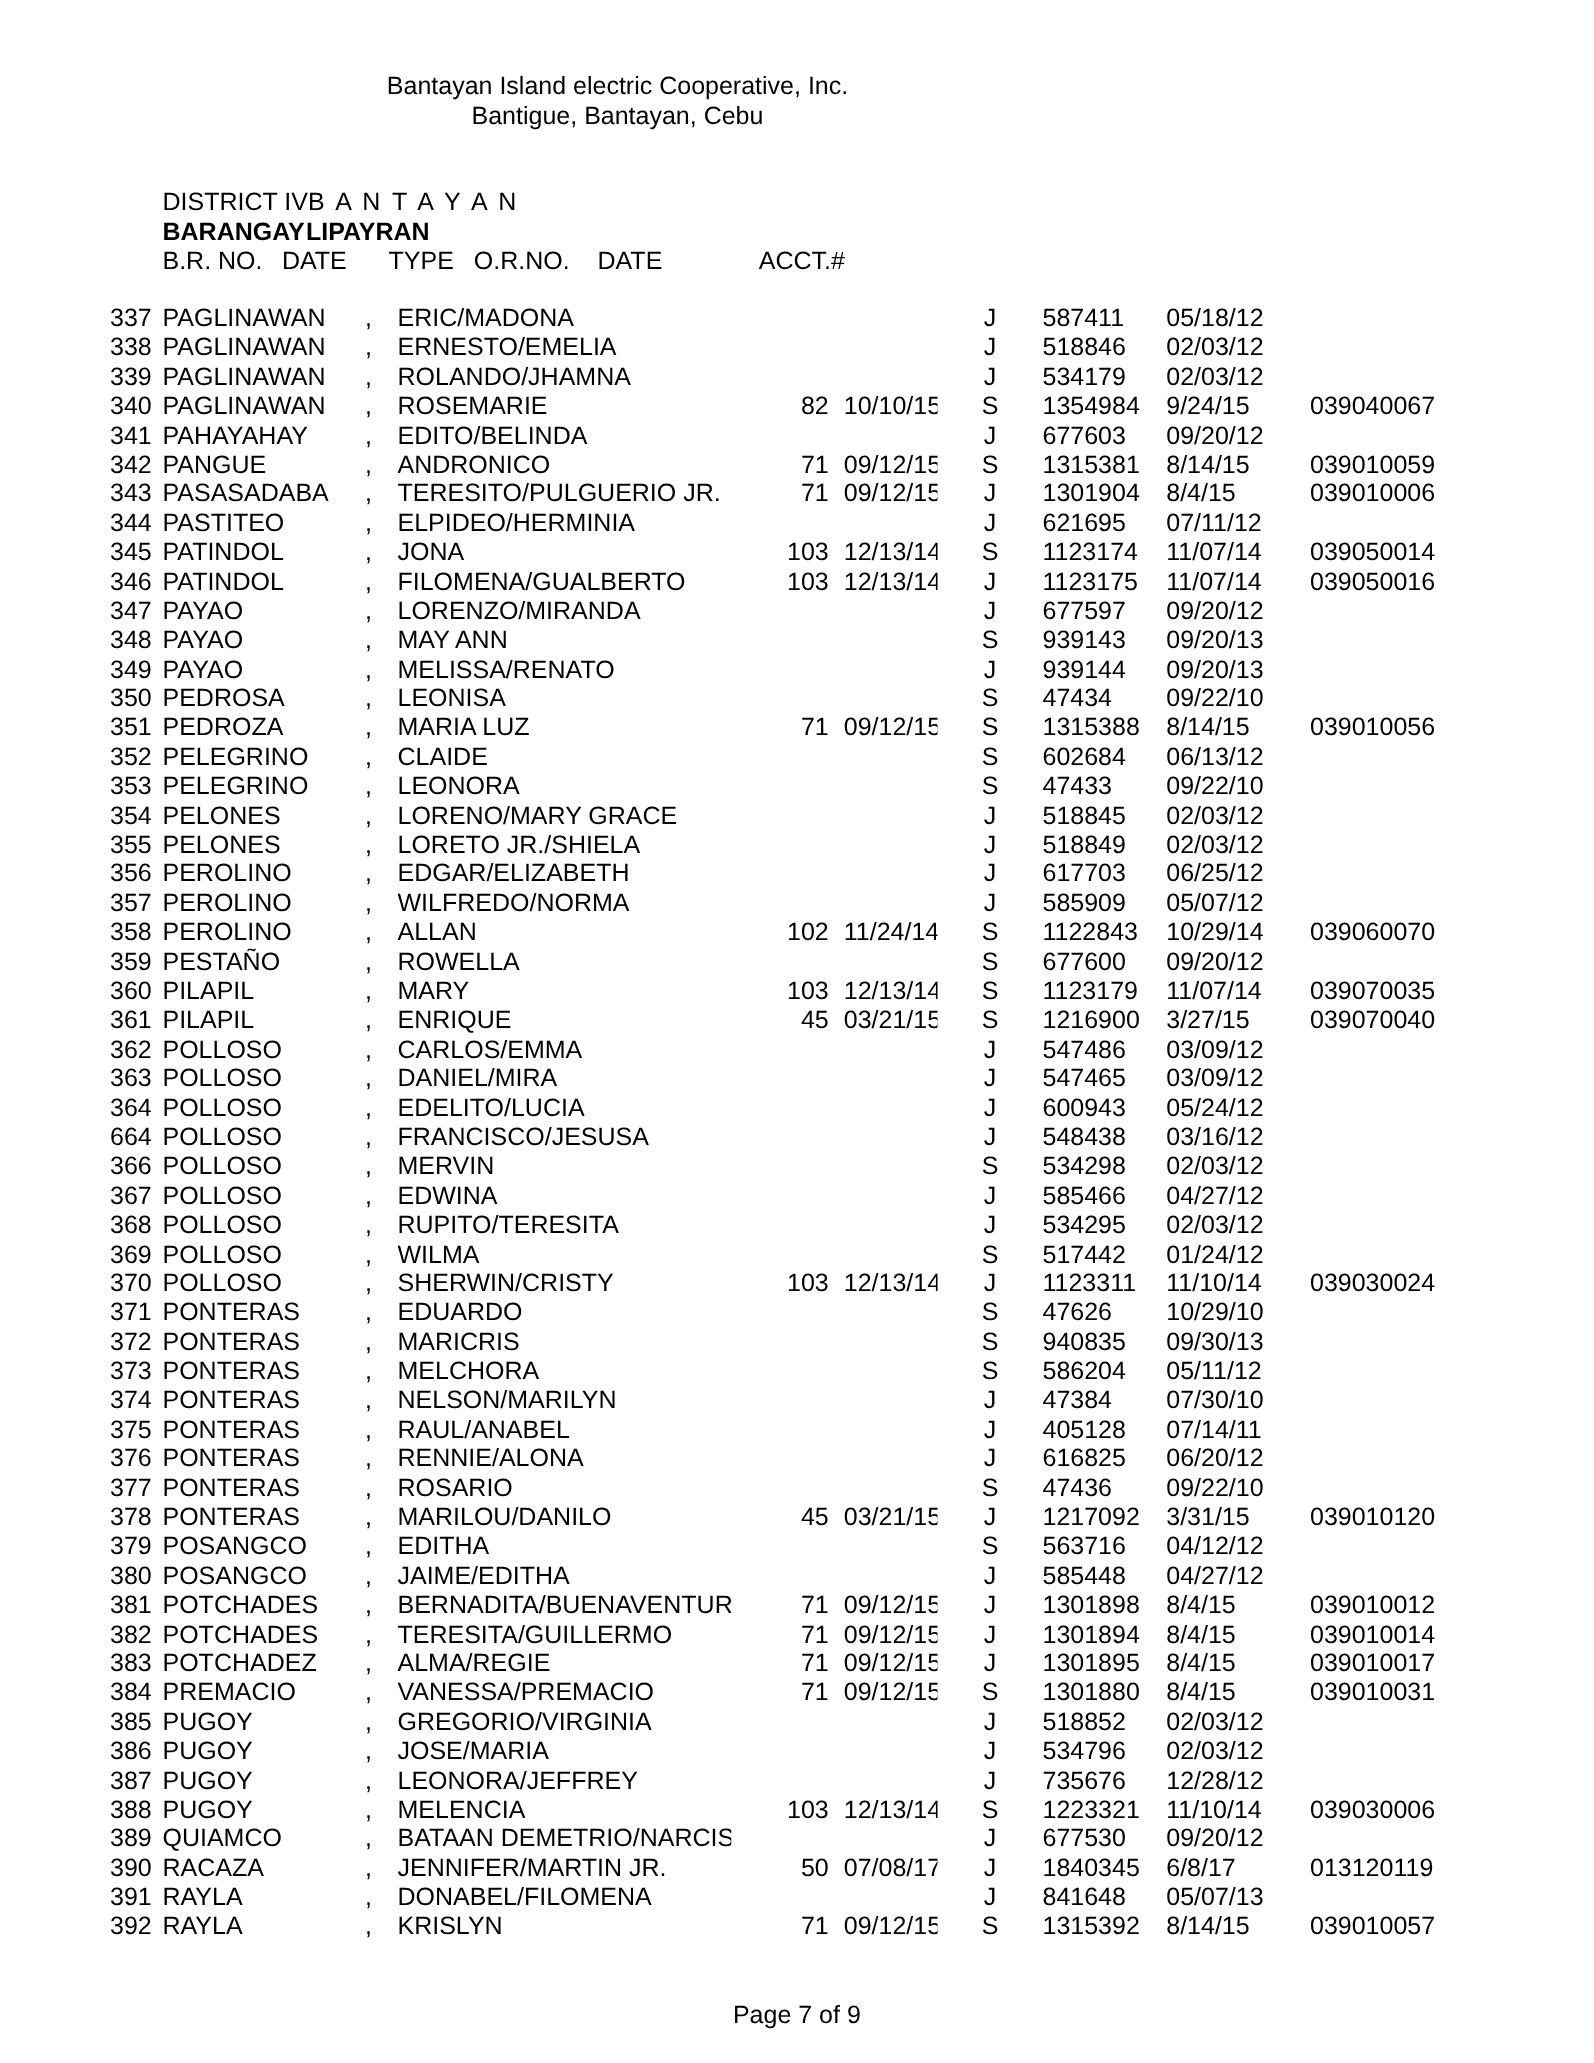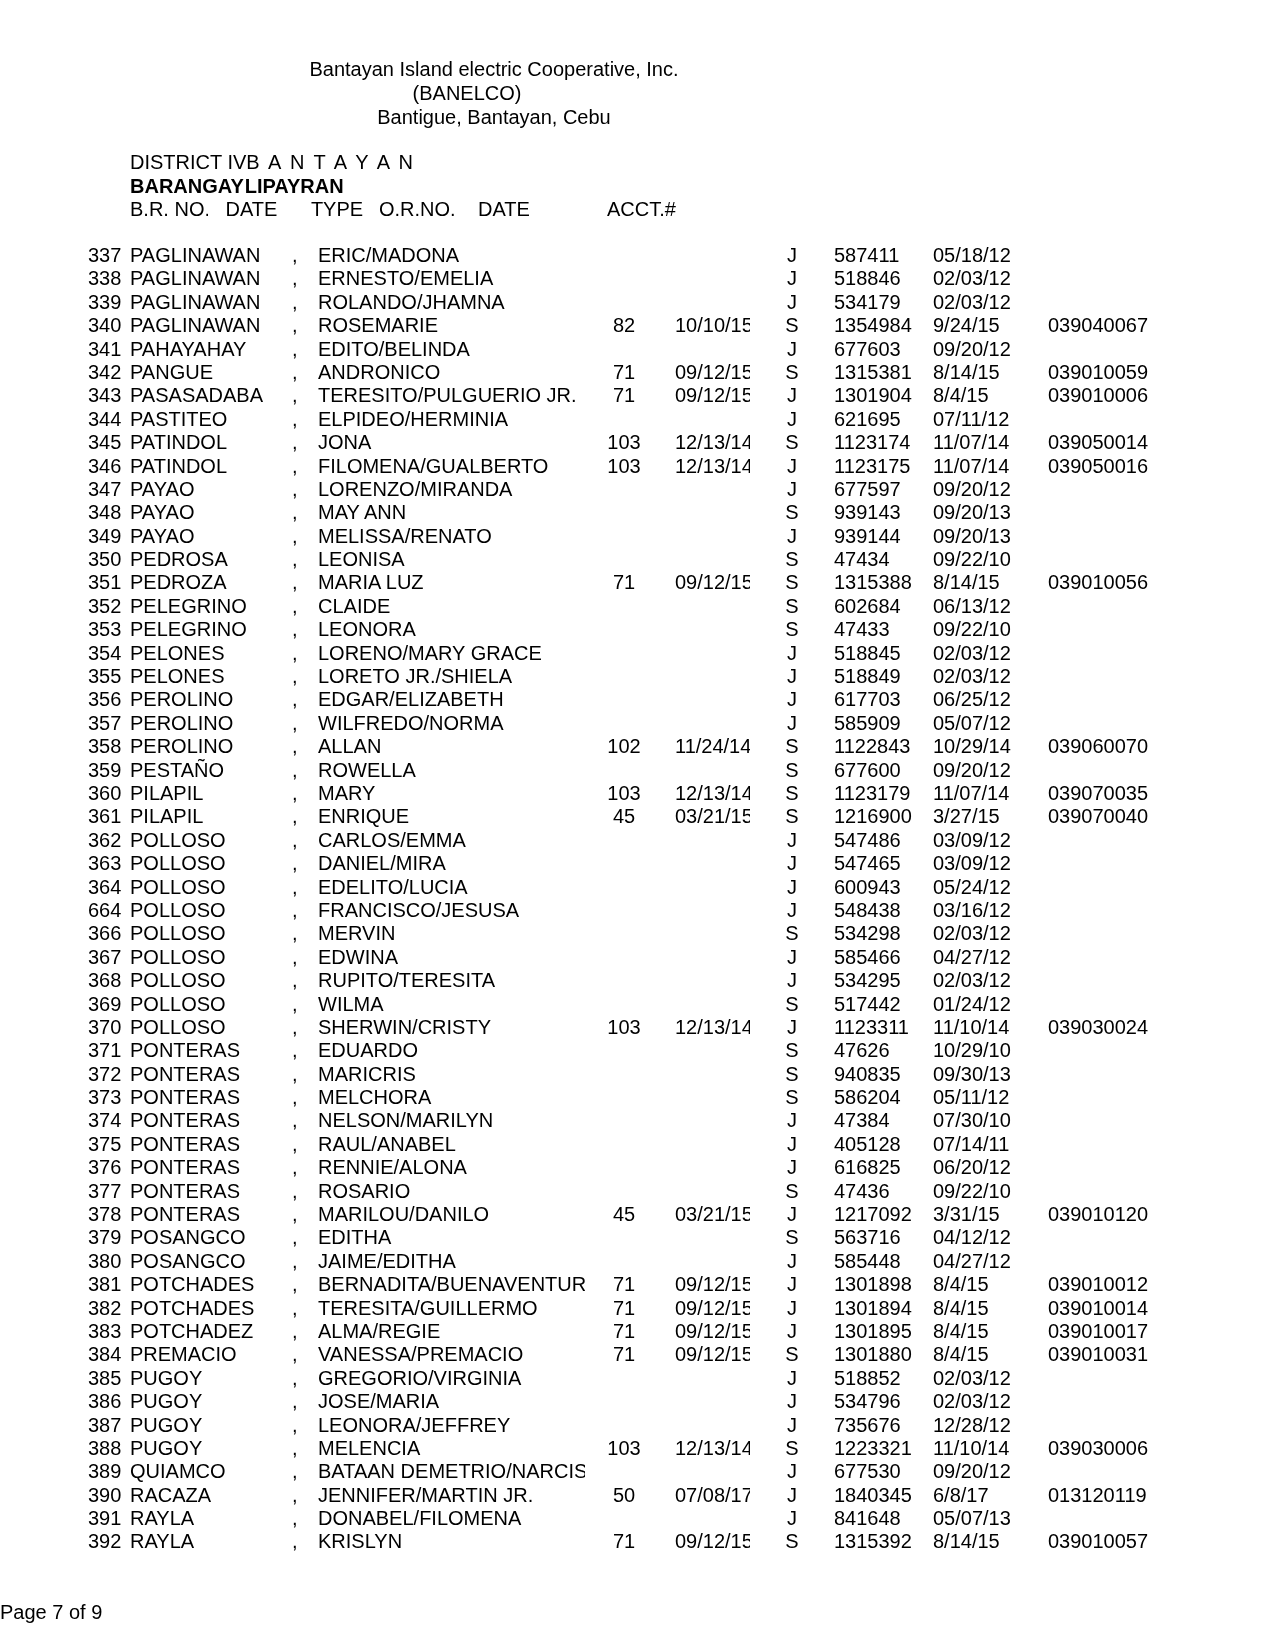--- a/index.html
+++ b/index.html
@@ -13,39 +13,38 @@
   #barangay-line{top:175px;left:130px;font-weight:bold}
   #barangay-line .val{margin-left:1px}
   .hdr{position:absolute;top:198px;left:88px;display:flex;height:23.4px;line-height:23.4px;white-space:nowrap}
   .rows{position:absolute;top:244px;left:88px}
   .row{display:flex;height:23.4px;line-height:23.4px;white-space:nowrap}
   .c{display:block;flex:0 0 auto;overflow:hidden;box-sizing:border-box}
   .c-no{width:42px}
   .c-surname{width:162px}
   .c-comma{width:26px}
   .c-given{width:267px}
-  .c-brno{width:78px;text-align:center}
+  .c-brno{width:78px;text-align:right}
   .c-date1{width:87px;padding-left:12px}
   .c-type{width:78px;text-align:center;text-indent:6px}
   .c-orno{width:100px;padding-left:6px}
   .c-date2{width:115px;padding-left:5px}
   .c-acct{width:115px;padding-left:5px}
   .h-members{width:455px}
   .hdr .c-date1{text-align:center;padding-left:0}
   .hdr .c-acct{padding-left:19px}
-  .footer{position:absolute;top:1601px;left:0;width:1275px;}
+  .footer{position:absolute;top:1601px;left:0;width:1275px;text-align:center}
 </style>
 </head>
 <body>
 
 <div class="page">
 
   <div class="org">
     <div class="l1">Bantayan Island electric Cooperative, Inc.</div>
-    <div class="l2">(BANELCO)</div>
     <div class="l3">Bantigue, Bantayan, Cebu</div>
   </div>
 
   <div class="line" id="district-line">
     <span>DISTRICT IV</span><span class="val">B A N T A Y A N</span>
   </div>
 
   <div class="line" id="barangay-line">
     <span>BARANGAY</span><span class="val">LIPAYRAN</span>
   </div>

